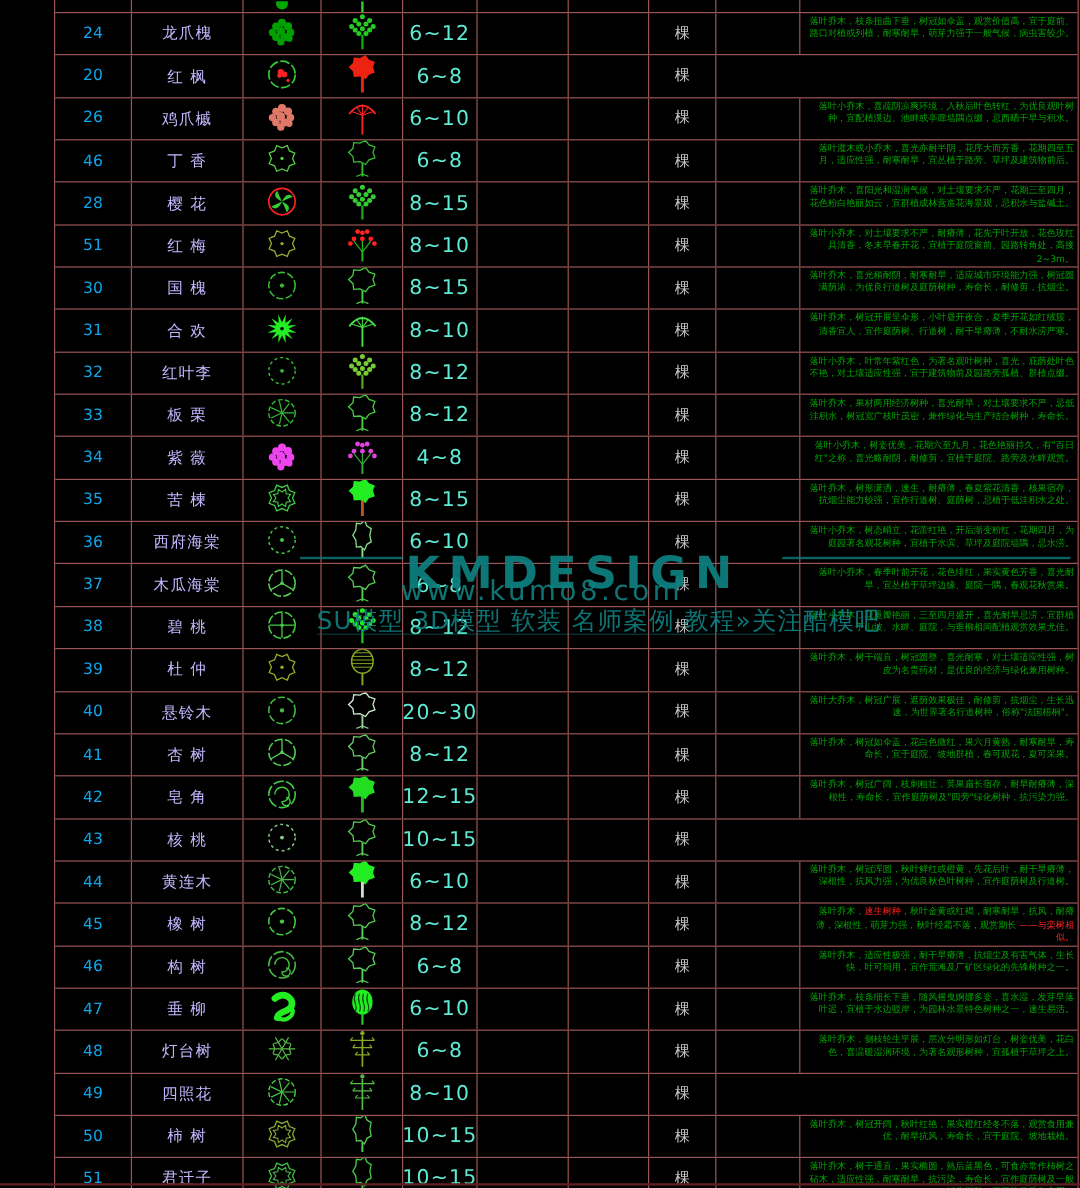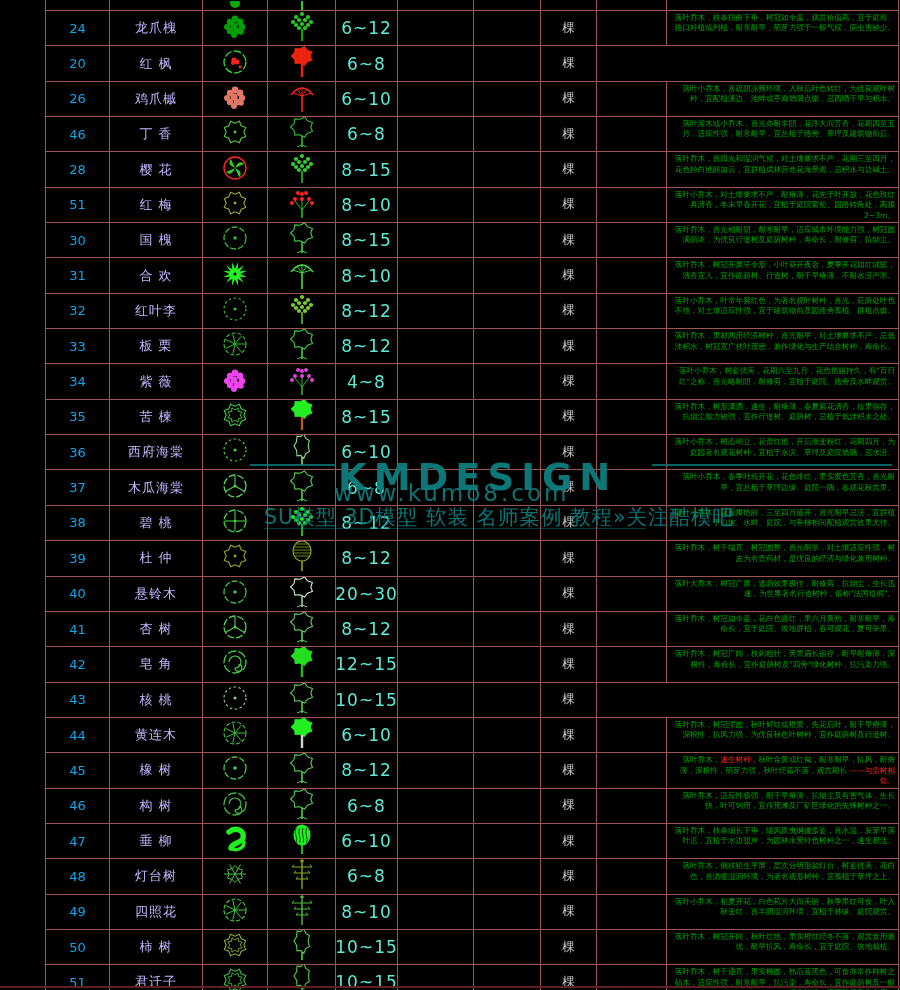--- a/index.html
+++ b/index.html
@@ -823,21 +823,20 @@
               <line x1="11" y1="22" x2="13" y2="19.5" stroke="#55bb44"></line>
               <line x1="23" y1="22" x2="21" y2="19.5" stroke="#55bb44"></line>
               <circle cx="17" cy="4" r="1.8" fill="#55bb44"></circle>
             </svg></span>
         </div>
         <div class="cell c-size">8~10</div>
         <div class="cell "></div>
         <div class="cell "></div>
         <div class="cell c-unit">棵</div>
         <div class="cell "></div>
-        <div class="cell c-remark"><span>落叶小乔木，初夏开花，白色苞片大而美丽，秋季果红可食，叶入秋变红，喜半阴湿润环境，宜植于林缘、庭院观赏。</span></div>
       </div>
       <div class="row">
         <div class="cell c-no">50</div>
         <div class="cell c-name">柿 树</div>
         <div class="cell ">
           <span><svg width="30" height="30" viewBox="0 0 30 30">
               <path d="M23.8 15.0 L25.7 19.4 L21.2 21.2 L19.4 25.7 L15.0 23.8 L10.6 25.7 L8.8 21.2 L4.3 19.4 L6.2 15.0 L4.3 10.6 L8.8 8.8 L10.6 4.3 L15.0 6.2 L19.4 4.3 L21.2 8.8 L25.7 10.6 L23.8 15.0 Z" fill="none" stroke="#88aa33" stroke-width="1.1"></path>
               <path d="M20.0 15.0 L22.2 18.0 L18.5 18.5 L18.0 22.2 L15.0 20.0 L12.0 22.2 L11.5 18.5 L7.8 18.0 L10.0 15.0 L7.8 12.0 L11.5 11.5 L12.0 7.8 L15.0 10.0 L18.0 7.8 L18.5 11.5 L22.2 12.0 L20.0 15.0 Z" fill="none" stroke="#88aa33" stroke-width="0.9"></path>
             </svg></span>
         </div>

